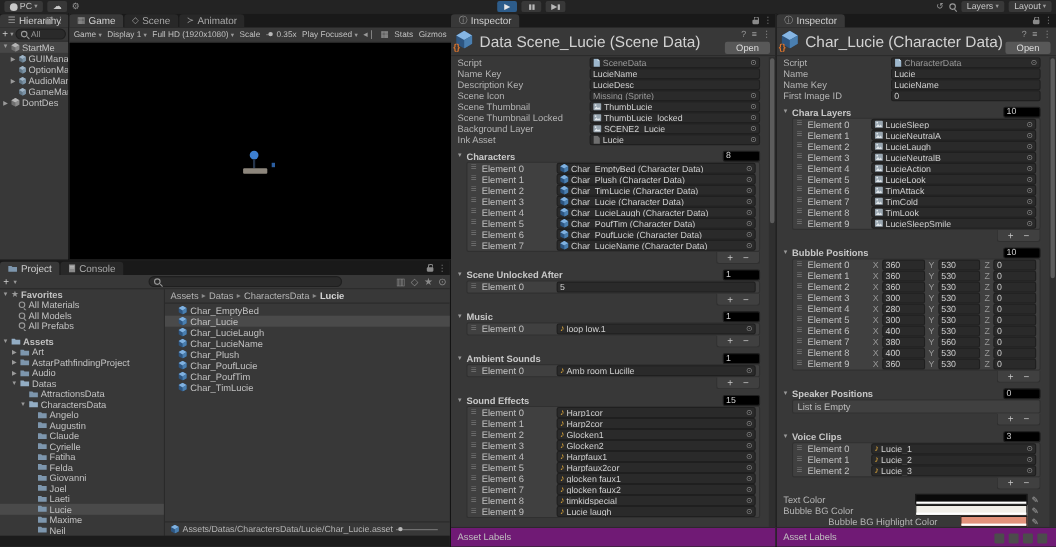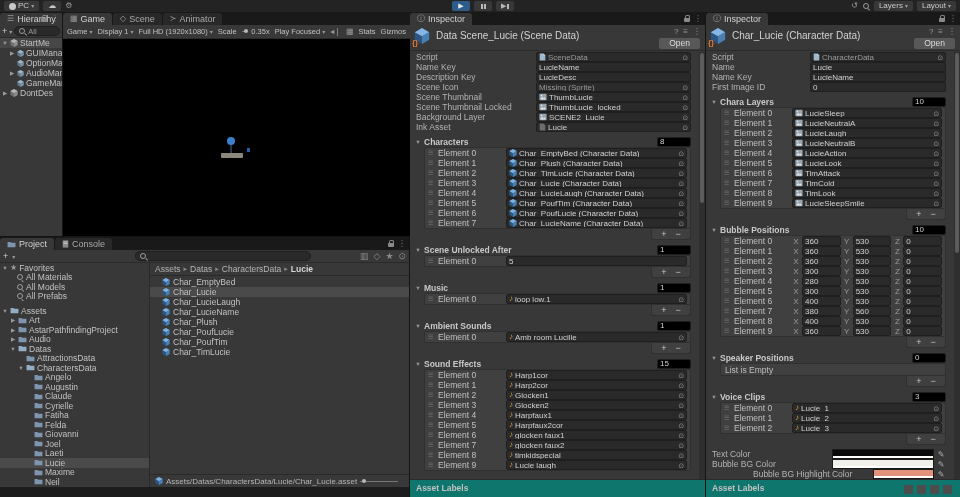--- a/index.html
+++ b/index.html
@@ -55,37 +55,37 @@
   #sprite-head{position:absolute;left:164px;top:98px;width:8px;height:8px;border-radius:50%;background:#3d7fd0;}
   #sprite-body{position:absolute;left:167px;top:106px;width:2px;height:8px;background:#26354a;}
   #sprite-bed{position:absolute;left:158px;top:114px;width:22px;height:5px;background:#8d867c;border-radius:1px;}
   #sprite-dot{position:absolute;left:184px;top:109px;width:3px;height:4px;background:#2b5ea0;}
   
   #project{left:0;top:237px;width:409px;height:260px;}
   #proj-toolbar{height:12px;background:#383838;border-bottom:1px solid #2a2a2a;display:flex;align-items:center;gap:4px;padding:0 3px;}
   #proj-tree{position:absolute;left:0;top:26px;width:149px;bottom:10px;border-right:1px solid #2a2a2a;overflow:hidden;font-size:8.5px;}
   .prow{display:flex;align-items:center;height:9.5px;gap:2px;white-space:nowrap;overflow:hidden;}
   .prow.sel{background:#4a4a4a;}
-  .prow .b{font-weight:normal;}
+  .prow .b{font-weight:bold;}
   #proj-files{position:absolute;left:150px;top:26px;right:0;bottom:10px;overflow:hidden;}
   #breadcrumb{height:12px;background:#383838;border-bottom:1px solid #2a2a2a;display:flex;align-items:center;gap:3px;padding:0 5px;font-size:8.5px;color:#b5b5b5;}
   .crumb-sep{color:#8a8a8a;font-size:7px;}
   .frow{display:flex;align-items:center;height:10px;gap:3px;padding-left:12px;font-size:8.5px;white-space:nowrap;}
   .frow.sel{background:#4a4a4a;}
   #proj-status{position:absolute;left:150px;right:0;bottom:10px;height:13px;background:#383838;border-top:1px solid #2a2a2a;
                display:flex;align-items:center;gap:3px;padding:0 5px;font-size:8px;color:#b5b5b5;box-sizing:border-box;}
   #proj-status .slider-track{width:38px;margin-left:auto;margin-right:6px;}
   #proj-bottomstrip{position:absolute;left:0;right:0;bottom:0;height:10px;background:#1c1c1c;}
   
   #insp-scene{left:410px;top:12px;width:295px;height:485px;}
   #insp-char{left:706px;top:12px;width:254px;height:485px;}
   .ihead{height:26px;border-bottom:1px solid #2b2b2b;position:relative;display:flex;align-items:flex-start;gap:5px;padding:3px 4px;box-sizing:border-box;}
   .so-big{position:relative;width:17px;height:17px;flex:0 0 17px;}
   .so-big .brace{position:absolute;left:-2px;bottom:-2px;color:#e0762e;font-size:8px;font-weight:bold;}
-  .ititle{font-size:10px;color:#d2d2d2;padding-top:2px;white-space:nowrap;overflow:hidden;}
+  .ititle{font-size:14px;color:#d2d2d2;padding-top:2px;white-space:nowrap;overflow:hidden;}
   .head-icons{position:absolute;right:4px;top:2px;display:flex;gap:5px;color:#9a9a9a;font-size:8px;}
   .open-btn{position:absolute;right:5px;top:13px;background:#585858;border-radius:2px;height:11px;line-height:11px;padding:0 10px;color:#dcdcdc;font-size:8.5px;}
   .icontent{position:absolute;left:0;top:40px;right:6px;bottom:18px;overflow:hidden;}
   .vscroll{position:absolute;right:0;top:40px;bottom:18px;width:6px;background:#2f2f2f;}
   .vthumb{position:absolute;left:1px;right:1px;background:#5c5c5c;border-radius:2px;}
   .irow{display:flex;align-items:center;height:10px;padding:0 8px 0 6px;gap:2px;}
   .irow .lbl{flex:0 0 var(--lw);color:#b4b4b4;white-space:nowrap;overflow:hidden;font-size:8.5px;}
   #insp-scene .irow{--lw:118px;} #insp-char .irow{--lw:96px;}
   .fld{flex:1;display:flex;align-items:center;gap:2px;background:#2a2a2a;border:1px solid #1f1f1f;border-radius:2px;
        height:8px;padding:0 2px;color:#d0d0d0;overflow:hidden;white-space:nowrap;font-size:8px;min-width:0;}
@@ -101,22 +101,22 @@
   .pm{display:flex;justify-content:flex-end;height:11px;padding-right:8px;}
   .pmbox{width:38px;background:#404040;border:1px solid #303030;border-top:none;border-radius:0 0 3px 3px;
          display:flex;align-items:center;justify-content:center;gap:9px;color:#c8c8c8;height:10px;font-size:9px;}
   .gap{height:4px;}
   .axis{color:#9a9a9a;font-size:8px;flex:0 0 8px;text-align:center;}
   .axfld{flex:1 1 0;display:flex;align-items:center;background:#2a2a2a;border:1px solid #1f1f1f;border-radius:2px;height:8px;padding:0 2px;color:#d0d0d0;font-size:8px;min-width:0;}
   .empty-row{height:11px;display:flex;align-items:center;padding:0 4px;color:#bcbcbc;font-size:8.5px;}
   .swatch{flex:1;height:8px;border:1px solid #1a1a1a;position:relative;min-width:0;}
   .swatch .alpha{position:absolute;left:0;right:0;bottom:0;height:2px;background:#fff;}
   .dropper{flex:0 0 10px;color:#a8a8a8;font-size:8px;text-align:center;}
-  .ifoot{position:absolute;left:0;right:0;bottom:0;height:18px;border-top:1px solid #2a2a2a;background:#0f766e;
-         padding:3px 6px;box-sizing:border-box;font-weight:bold;font-size:8.5px;color:#c0c0c0;}
+  .ifoot{position:absolute;left:0;right:0;bottom:0;height:18px;border-top:1px solid #2a2a2a;background:#701a75;
+         padding:3px 6px;box-sizing:border-box;font-weight:normal;font-size:8.5px;color:#c0c0c0;}
   .foot-icons{position:absolute;right:8px;bottom:3px;display:flex;gap:4px;}
   .foot-icons span{width:9px;height:9px;background:#4c4c4c;border-radius:1px;display:inline-block;}
 </style>
 </head>
 <body>
 
 <div id="topbar">
   <div class="tb-left">
     <span class="tb-pill">
       <span class="avatar-dot"></span>

